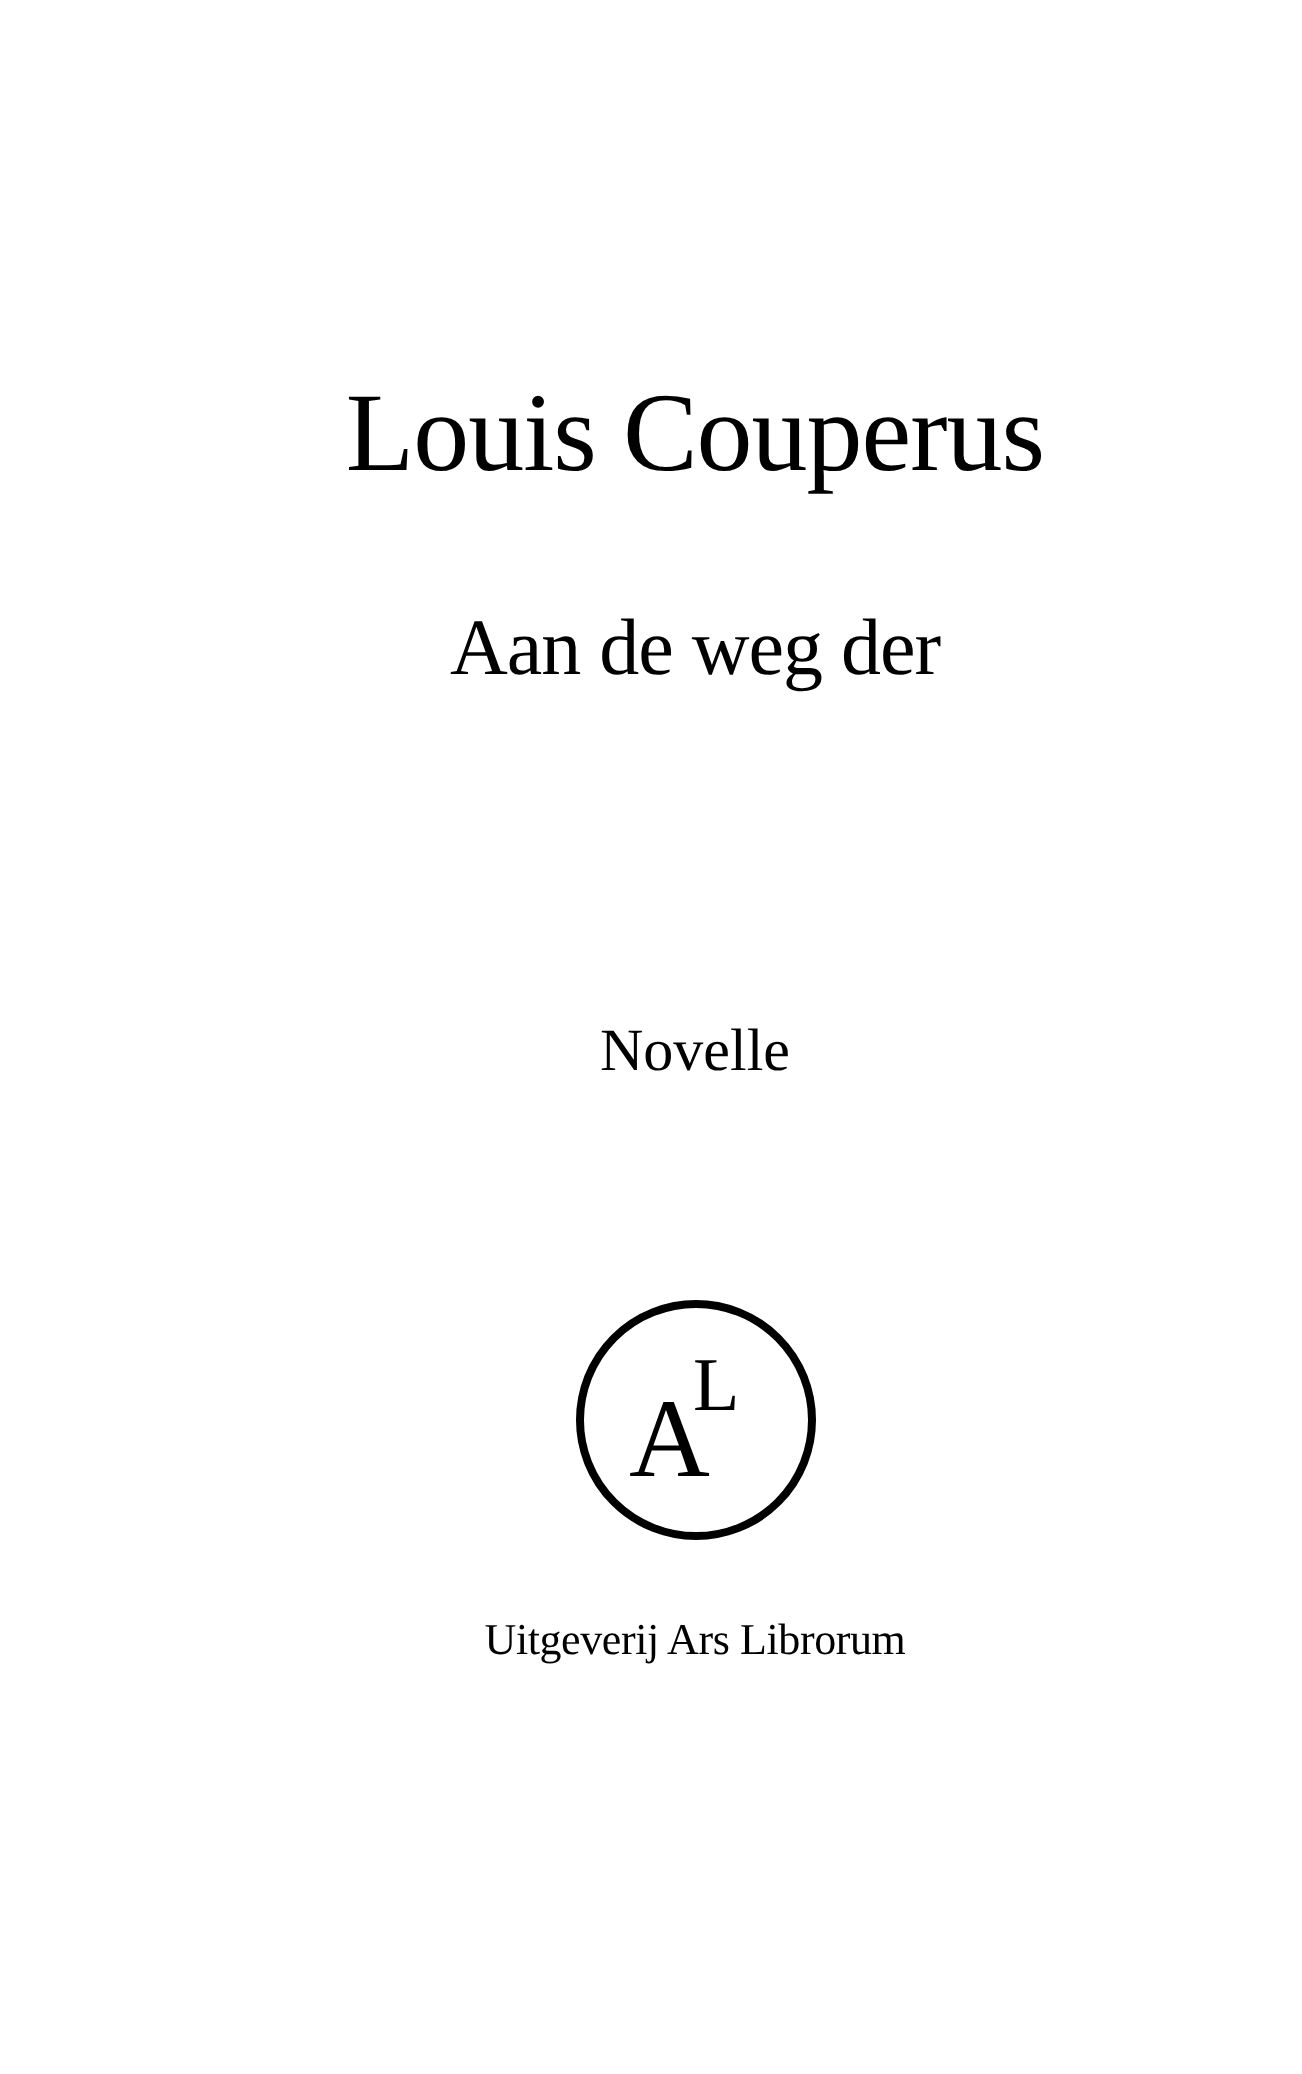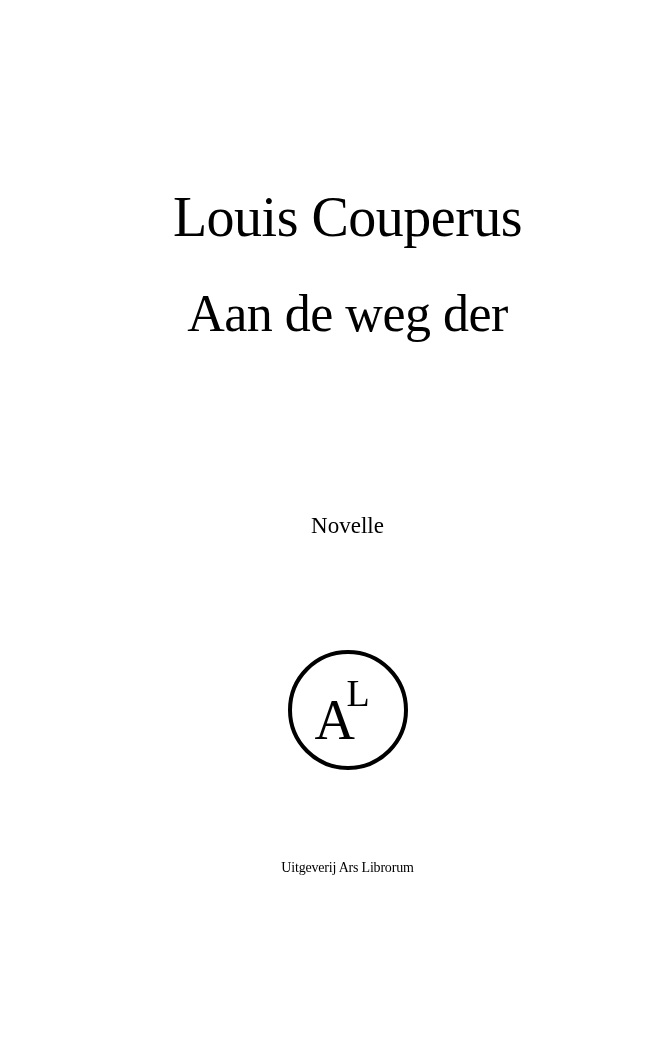--- a/index.html
+++ b/index.html
@@ -35,28 +35,28 @@
     text-align: center;
     white-space: nowrap;
   }
   .author {
     top: 189px;
     font-size: 56px;
     line-height: 56px;
     letter-spacing: -0.5px;
   }
   .title {
-    top: 276px;
-    font-size: 52px;
+    top: 286px;
+    font-size: 40px;
     line-height: 76px;
     letter-spacing: -0.5px;
   }
   .genre {
     top: 513px;
-    font-size: 23px;
+    font-size: 30px;
     line-height: 25px;
   }
   .logo {
     position: absolute;
     top: 650px;
     left: 50%;
     transform: translateX(-50%);
     width: 112px;
     height: 112px;
     border: 4px solid #000000;
@@ -71,22 +71,22 @@
     line-height: 56px;
   }
   .logo .letter-l {
     position: absolute;
     left: 55px;
     top: 20px;
     font-size: 38px;
     line-height: 38px;
   }
   .publisher {
-    top: 856px;
-    font-size: 14px;
+    top: 808px;
+    font-size: 22px;
     line-height: 23px;
     letter-spacing: -0.2px;
   }
 </style>
 </head>
 <body>
 
 <div class="page">
   <div class="content">
 

